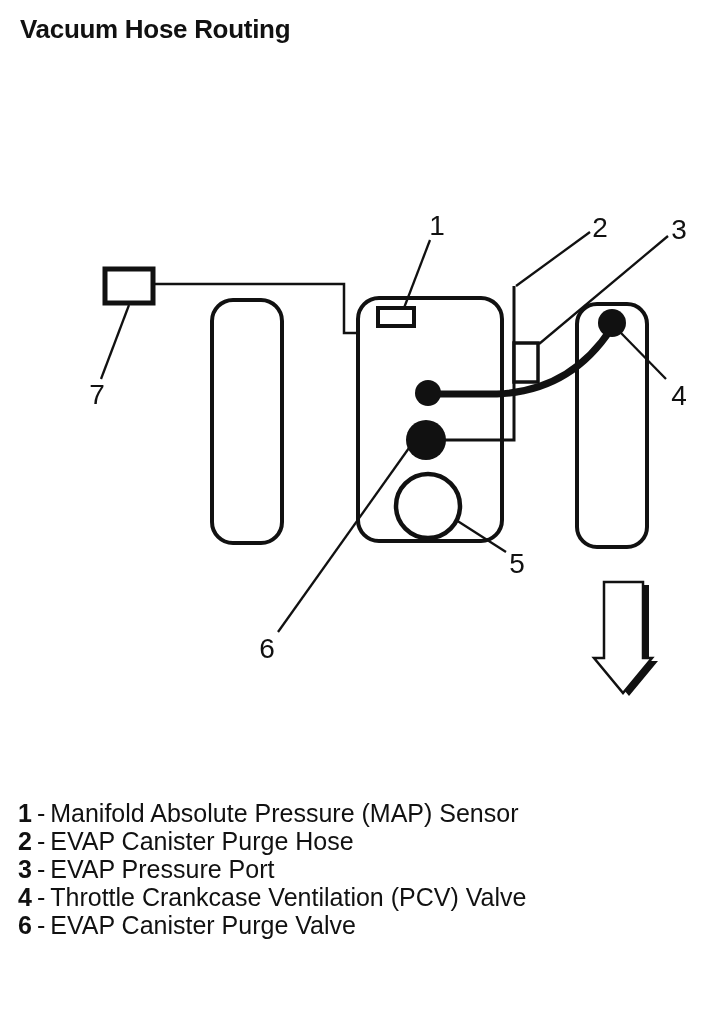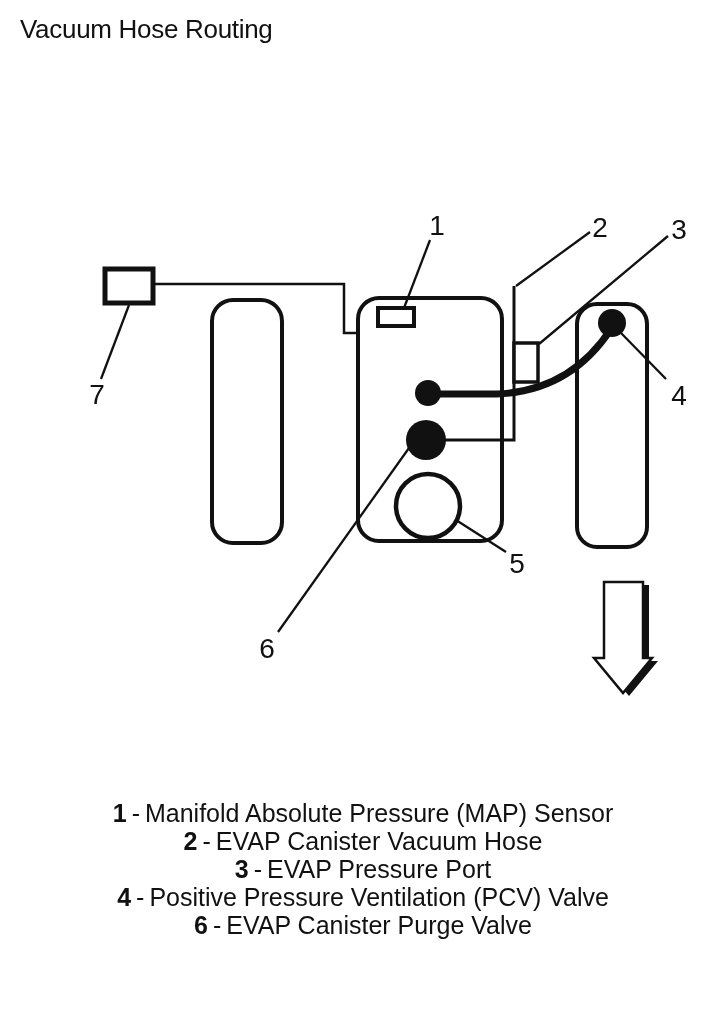--- a/index.html
+++ b/index.html
@@ -8,39 +8,38 @@
     background: #ffffff;
     position: relative;
     overflow: hidden;
     font-family: "Liberation Sans", sans-serif;
     color: #111;
   }
   .page-title {
     position: absolute;
     left: 20px; top: 14px;
     font-size: 26px;
-    font-weight: normal;
+    font-weight: bold;
     letter-spacing: -0.3px;
     white-space: nowrap;
   }
   svg.diagram {
     position: absolute;
     left: 0; top: 0;
     width: 721px; height: 1010px;
   }
   svg .callout-num {
     font-family: "Liberation Sans", sans-serif;
     font-size: 28px;
     fill: #111;
   }
   .legend {
     position: absolute;
     left: 18px; top: 799px;
     width: 690px;
-    text-align: center;
   }
   .legend-row {
     font-size: 25px;
     line-height: 28px;
     white-space: nowrap;
   }
   .legend-row .num { font-weight: bold; }
   .legend-row .sep { margin: 0 5px; }
 </style>
 </head>
@@ -95,29 +94,29 @@
   <path d="M 604 582 L 643 582 L 643 658 L 652 658 L 623 693 L 594 658 L 604 658 Z" transform="translate(6,3)" fill="#111"></path>
   <path d="M 604 582 L 643 582 L 643 658 L 652 658 L 623 693 L 594 658 L 604 658 Z" fill="#fff" stroke="#111" stroke-width="2.5" stroke-linejoin="miter"></path>
 </svg>
 
 <div class="legend">
   <div class="legend-row">
     <span class="num">1</span><span class="sep">-</span><span class="txt">Manifold Absolute Pressure (MAP) Sensor</span>
   </div>
 
   <div class="legend-row">
-    <span class="num">2</span><span class="sep">-</span><span class="txt">EVAP Canister Vacuum Hose</span>
+    <span class="num">2</span><span class="sep">-</span><span class="txt">EVAP Canister Purge Hose</span>
   </div>
 
   <div class="legend-row">
     <span class="num">3</span><span class="sep">-</span><span class="txt">EVAP Pressure Port</span>
   </div>
 
   <div class="legend-row">
-    <span class="num">4</span><span class="sep">-</span><span class="txt">Positive Pressure Ventilation (PCV) Valve</span>
+    <span class="num">4</span><span class="sep">-</span><span class="txt">Throttle Crankcase Ventilation (PCV) Valve</span>
   </div>
 
 
   <div class="legend-row">
     <span class="num">6</span><span class="sep">-</span><span class="txt">EVAP Canister Purge Valve</span>
   </div>
 
 </div>
 
 </body></html>

